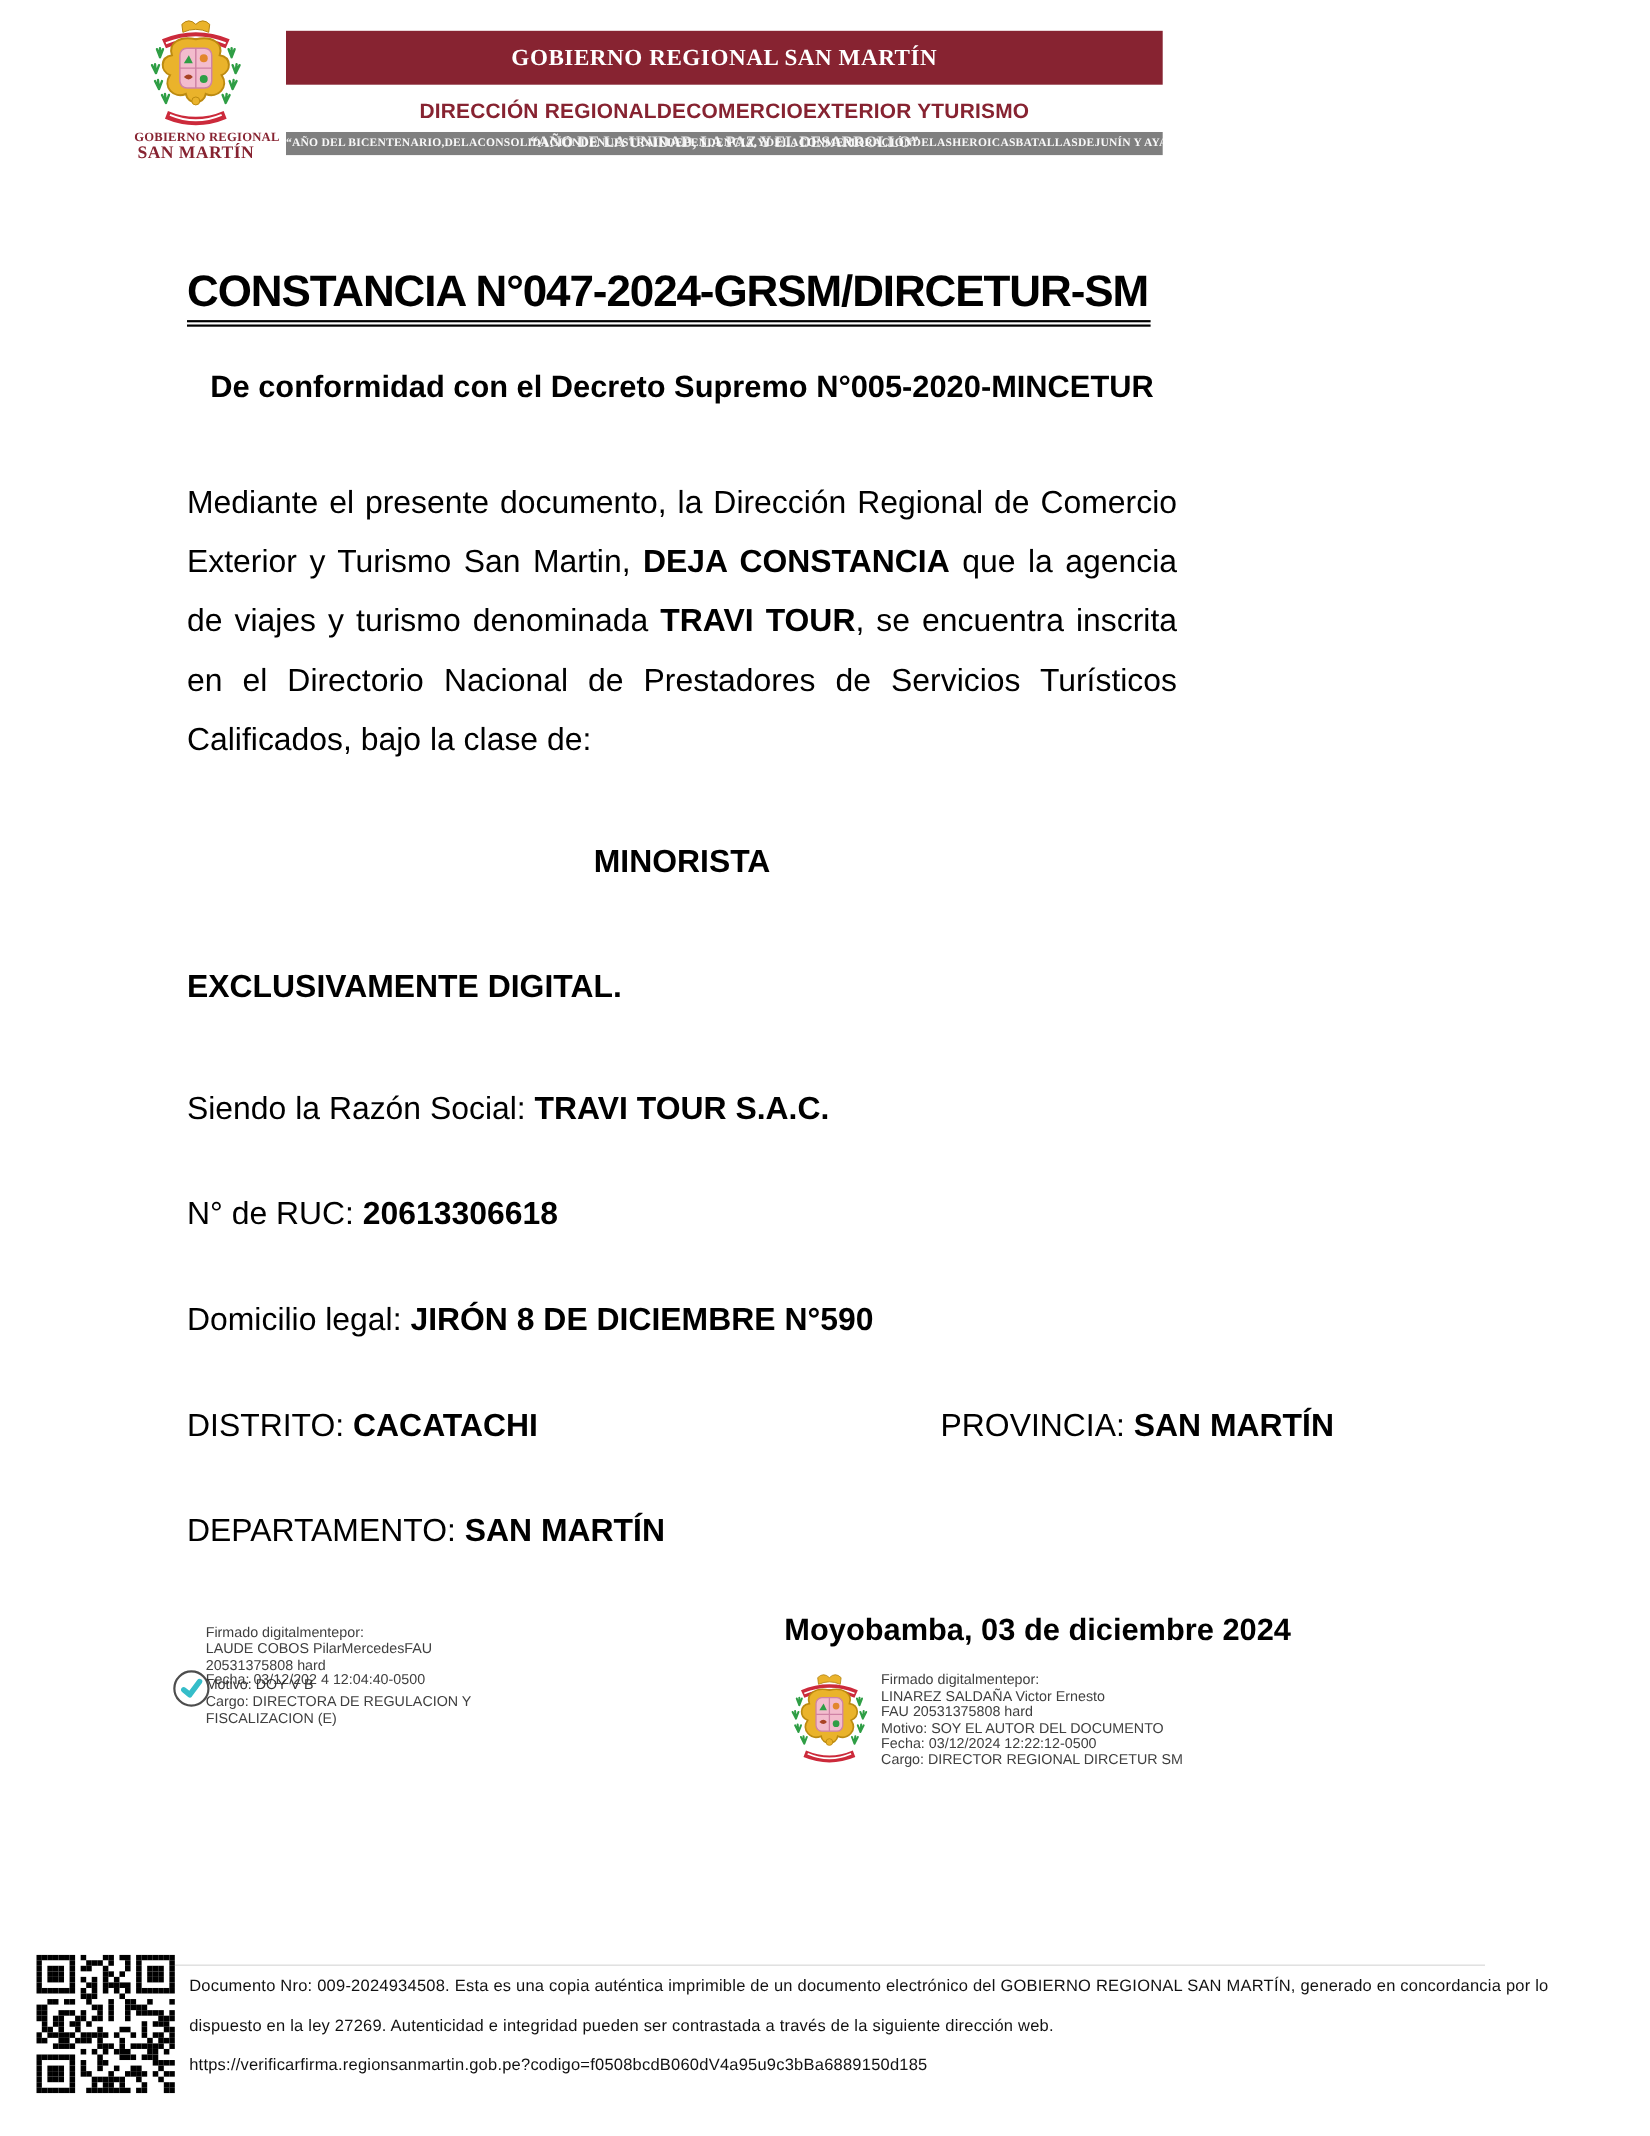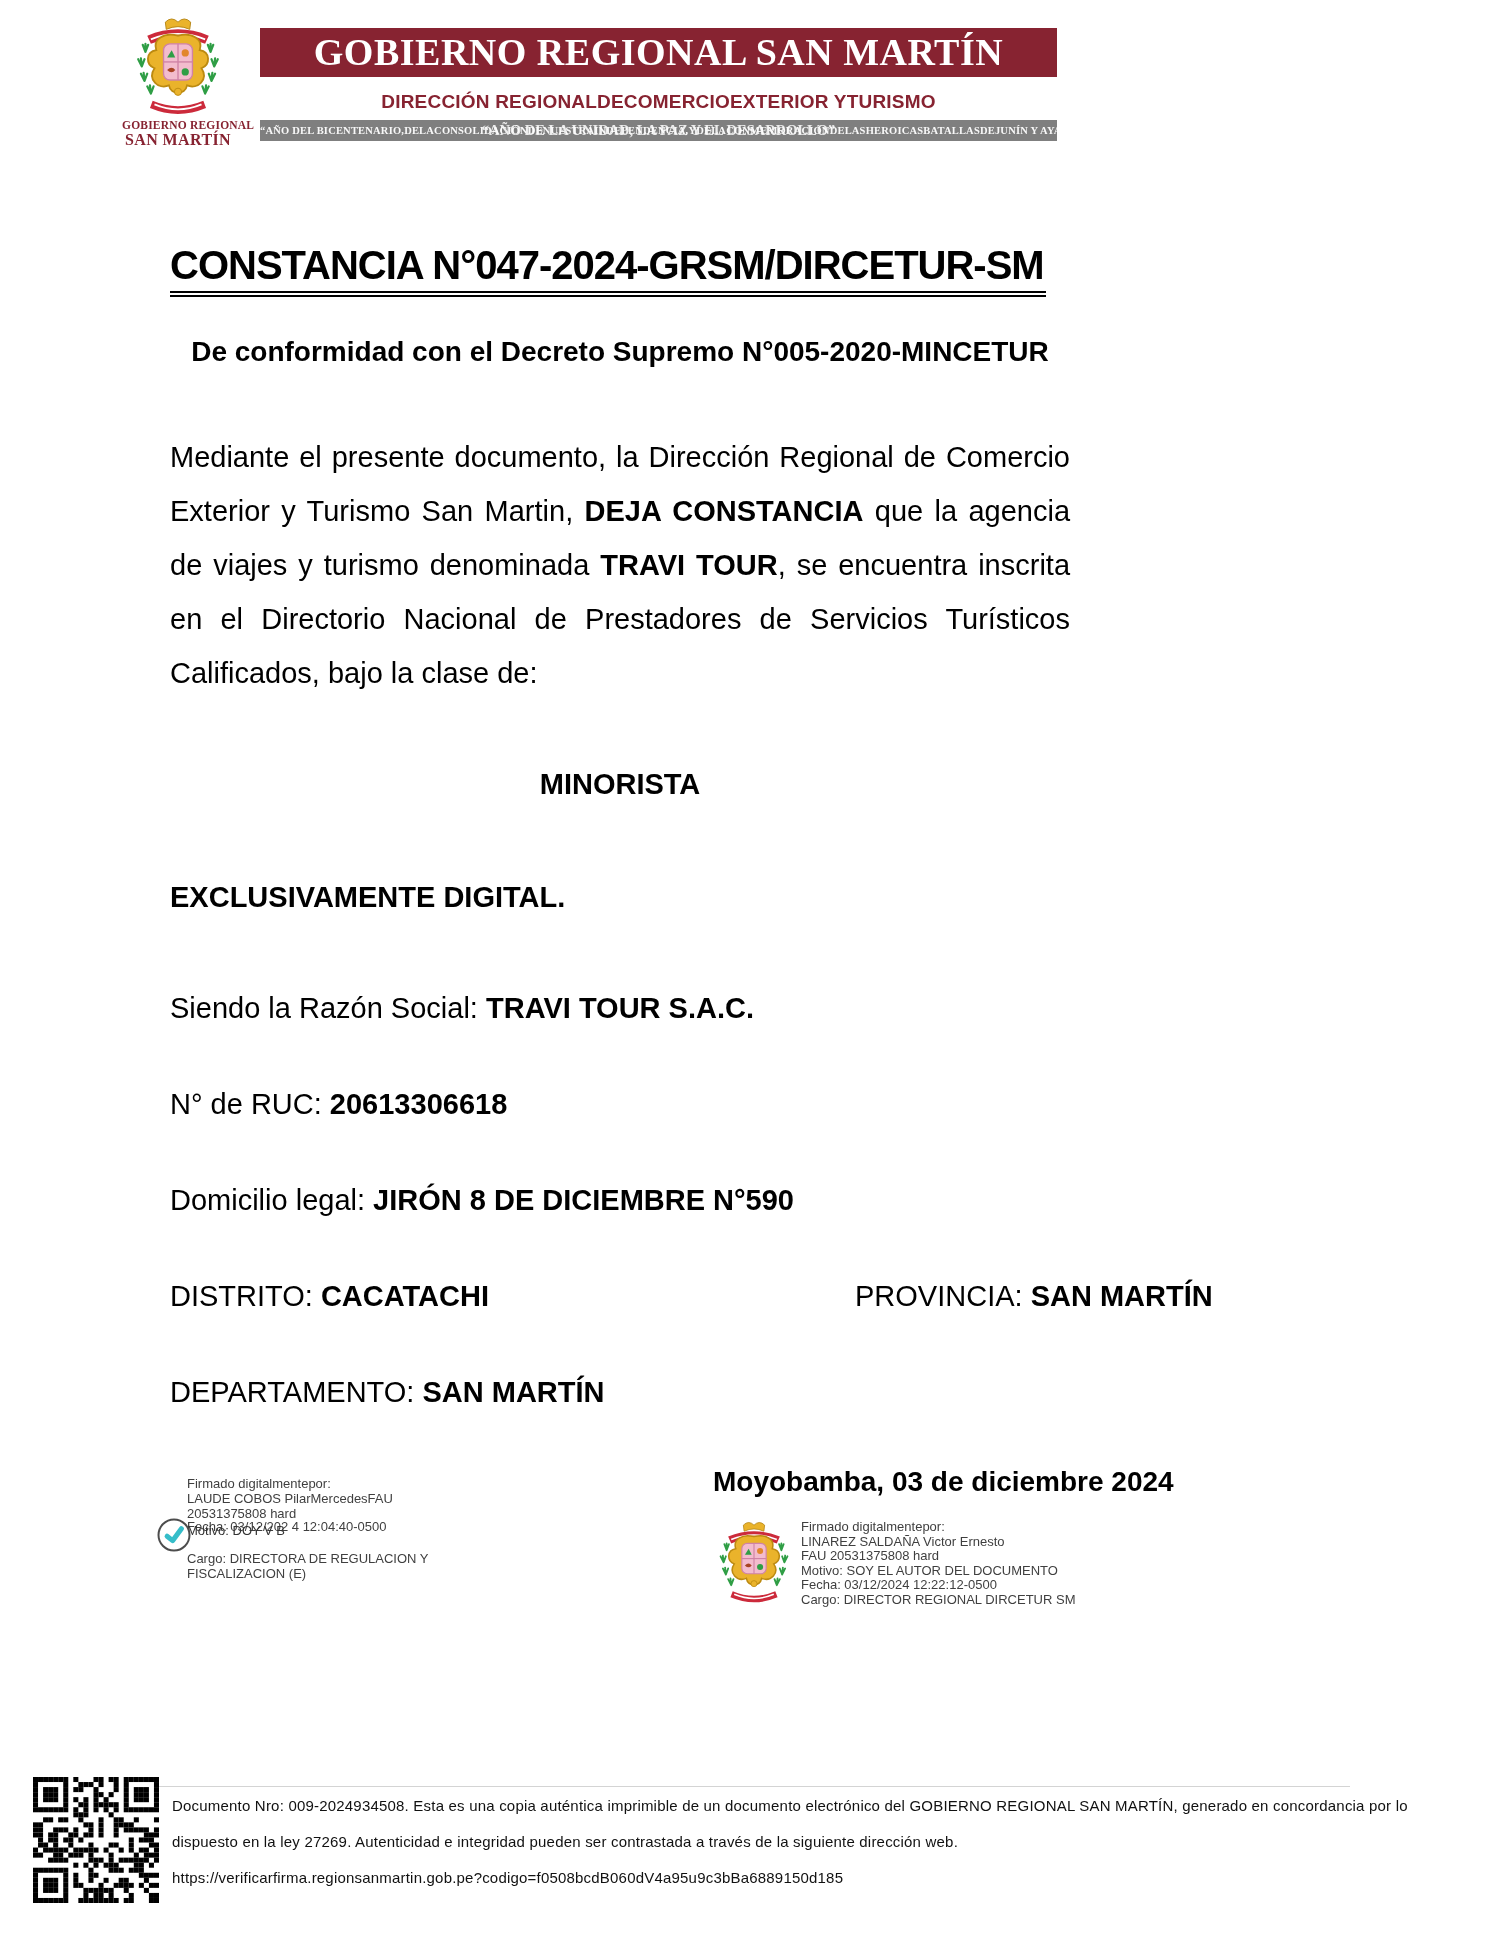--- a/index.html
+++ b/index.html
@@ -7,21 +7,21 @@
   body{width:1500px;height:1942px;position:relative;font-family:"Liberation Sans",sans-serif;color:#000;overflow:hidden}
   .abs{position:absolute}
 
   
   .logo-block{left:122px;top:14px;width:112px;text-align:center}
   .coat-lg{width:92px;height:104px;display:block;margin:0 auto}
   .logo-cap1{font-family:"Liberation Serif",serif;font-weight:bold;color:#872331;font-size:11.5px;letter-spacing:.2px;margin-top:1px;white-space:nowrap}
   .logo-cap2{font-family:"Liberation Serif",serif;font-weight:bold;color:#872331;font-size:16px;letter-spacing:.4px;white-space:nowrap}
 
   .banner{left:260px;top:28px;width:797px;height:49px;background:#872331;color:#fff;
-          font-family:"Liberation Serif",serif;font-weight:bold;font-size:38px;
+          font-family:"Liberation Serif",serif;font-weight:bold;font-size:21px;
           text-align:center;line-height:49px;letter-spacing:.5px;white-space:nowrap}
   .direccion{left:260px;top:91px;width:797px;text-align:center;color:#872331;
           font-family:Liberation Sans, sans-serif;font-weight:bold;font-size:19px;letter-spacing:.2px;white-space:nowrap}
   .year-banner{left:260px;top:120px;width:797px;height:21px;background:#7f7f7f;overflow:hidden}
   .year-back,.year-front{position:absolute;left:0;top:0;width:100%;height:21px;text-align:center;color:#fff;
           font-family:"Liberation Serif",serif;font-weight:bold;white-space:nowrap}
   .year-back{font-size:10.5px;line-height:22px;letter-spacing:.2px;opacity:.95}
   .year-front{font-size:14.5px;line-height:21px;opacity:.85}
 
   
@@ -147,21 +147,21 @@
 <div class="abs date-line">Moyobamba, 03 de diciembre 2024</div>
 
 <div class="abs sig sig-left">
   <div>Firmado digitalmentepor:</div>
   <div>LAUDE COBOS PilarMercedesFAU</div>
   <div>20531375808 hard</div>
   <div class="overlap-wrap">
     <span class="fecha">Fecha: 03/12/202 4 12:04:40-0500</span>
     <span class="motivo">Motivo: DOY V B</span>
   </div>
-  <div style="margin-top:16px">Cargo: DIRECTORA DE REGULACION Y</div>
+  <div style="margin-top:4px">Cargo: DIRECTORA DE REGULACION Y</div>
   <div>FISCALIZACION (E)</div>
 </div>
 
 <svg class="abs check-badge" viewBox="0 0 38 38">
   <circle cx="19" cy="19" r="15.5" fill="#fff" stroke="#4d4d4d" stroke-width="2"></circle>
   <path d="M12 19.5 L17 24.5 L27 13.5" fill="none" stroke="#35bdc9" stroke-width="5" stroke-linecap="round" stroke-linejoin="round" transform="rotate(-6 19 19)"></path>
 </svg>
 
 <svg class="abs coat-sm">
     <use href="#coat"></use>

